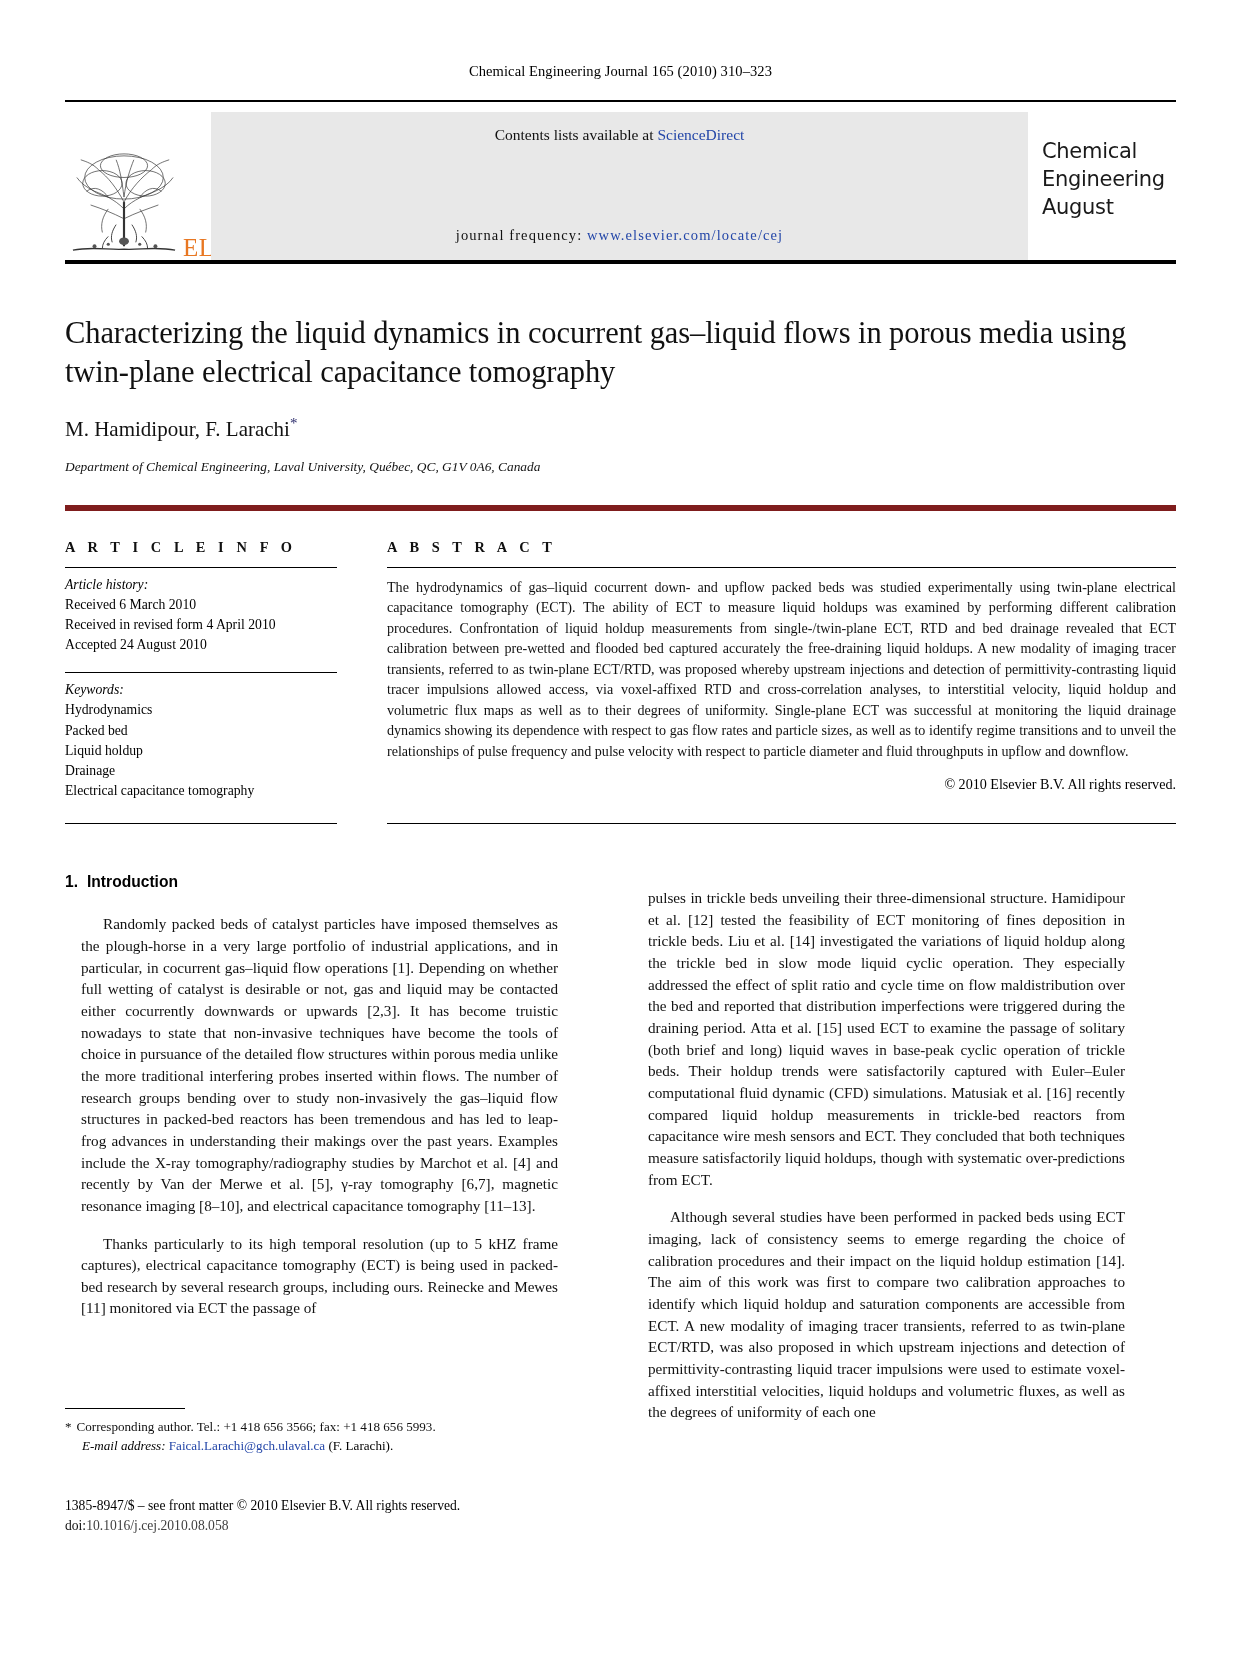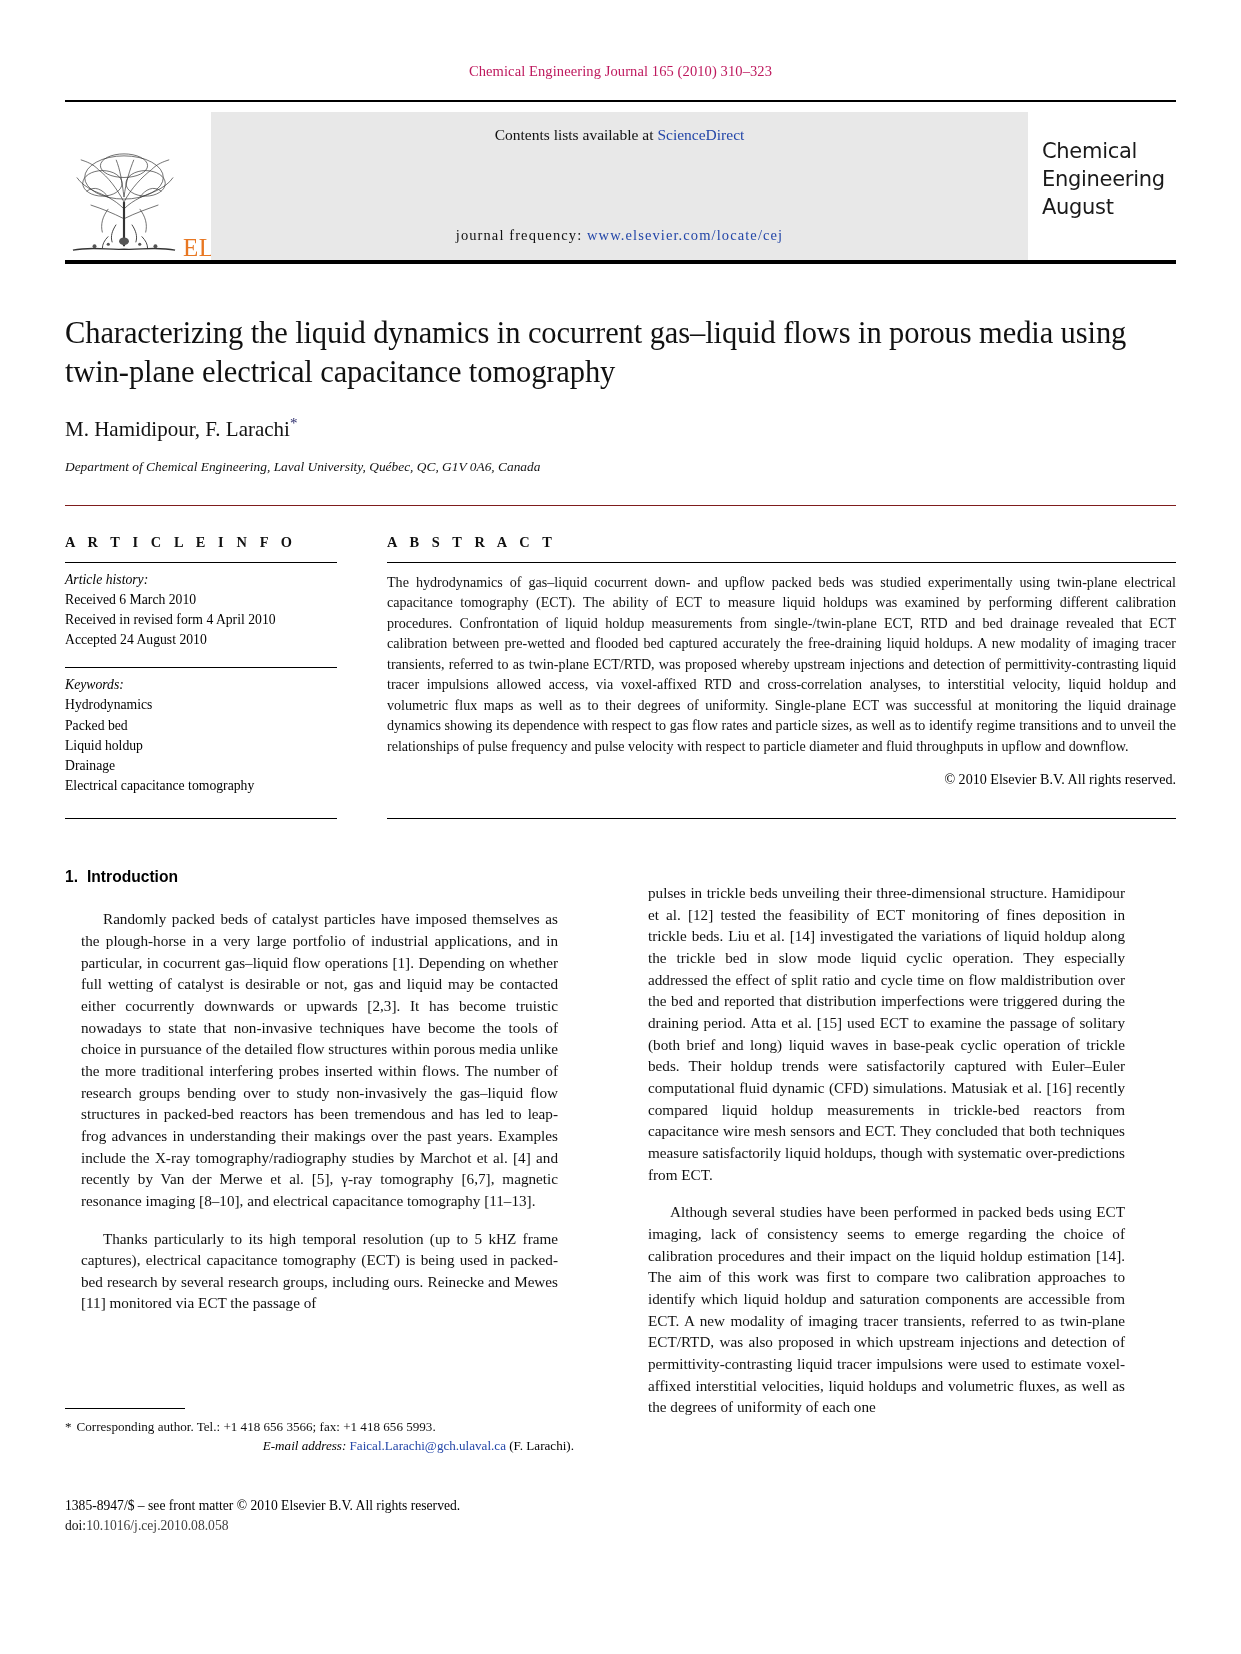--- a/index.html
+++ b/index.html
@@ -20,21 +20,21 @@
     height: 1654px;
     position: relative;
     box-sizing: border-box;
     padding: 0 65px;
   }
 
   
   .runhead {
     text-align: center;
     font-size: 14.5px;
-    color: #be185d;
+    color: #000000;
     padding-top: 63px;
     letter-spacing: .1px;
   }
 
   
   .masthead {
     margin-top: 20px;
     border-top: 2.2px solid #000;
     position: relative;
     height: 160px;
@@ -132,21 +132,21 @@
   .affil {
     font-size: 13.4px;
     font-style: italic;
     margin-top: 17px;
     color: #111;
   }
 
   
   .infoblock {
     margin-top: 30px;
-    border-top: 1px solid #7f1d1d;
+    border-top: 6px solid #7f1d1d;
     padding-top: 28px;
     display: flex;
     position: relative;
     justify-content: space-between;
   }
   .col-info { width: 272px; flex: 0 0 272px; }
   .col-abs { flex: 1 1 auto; margin-left: 50px; }
   .sec-head {
     font-family: "Liberation Serif", serif;
     font-weight: bold;
@@ -212,21 +212,21 @@
     margin-bottom: 9px;
   }
   .fn-line {
     font-size: 13.1px;
     line-height: 1.44;
     padding-left: 14px;
     text-indent: -14px;
     color: #111;
   }
   .fn-line .star { margin-right: 5px; }
-  .fn-line2 { padding-left: 17px; font-size: 13.1px; line-height: 1.44; text-align: right; }
+  .fn-line2 { padding-left: 17px; font-size: 13.1px; line-height: 1.44; }
   .fn-line2 .it { font-style: italic; }
   .fn-line2 a { color: #2346a8; text-decoration: none; }
 
   .colophon {
     position: absolute;
     left: 65px;
     top: 1496px;
     width: 560px;
     font-size: 13.6px;
     line-height: 1.45;

